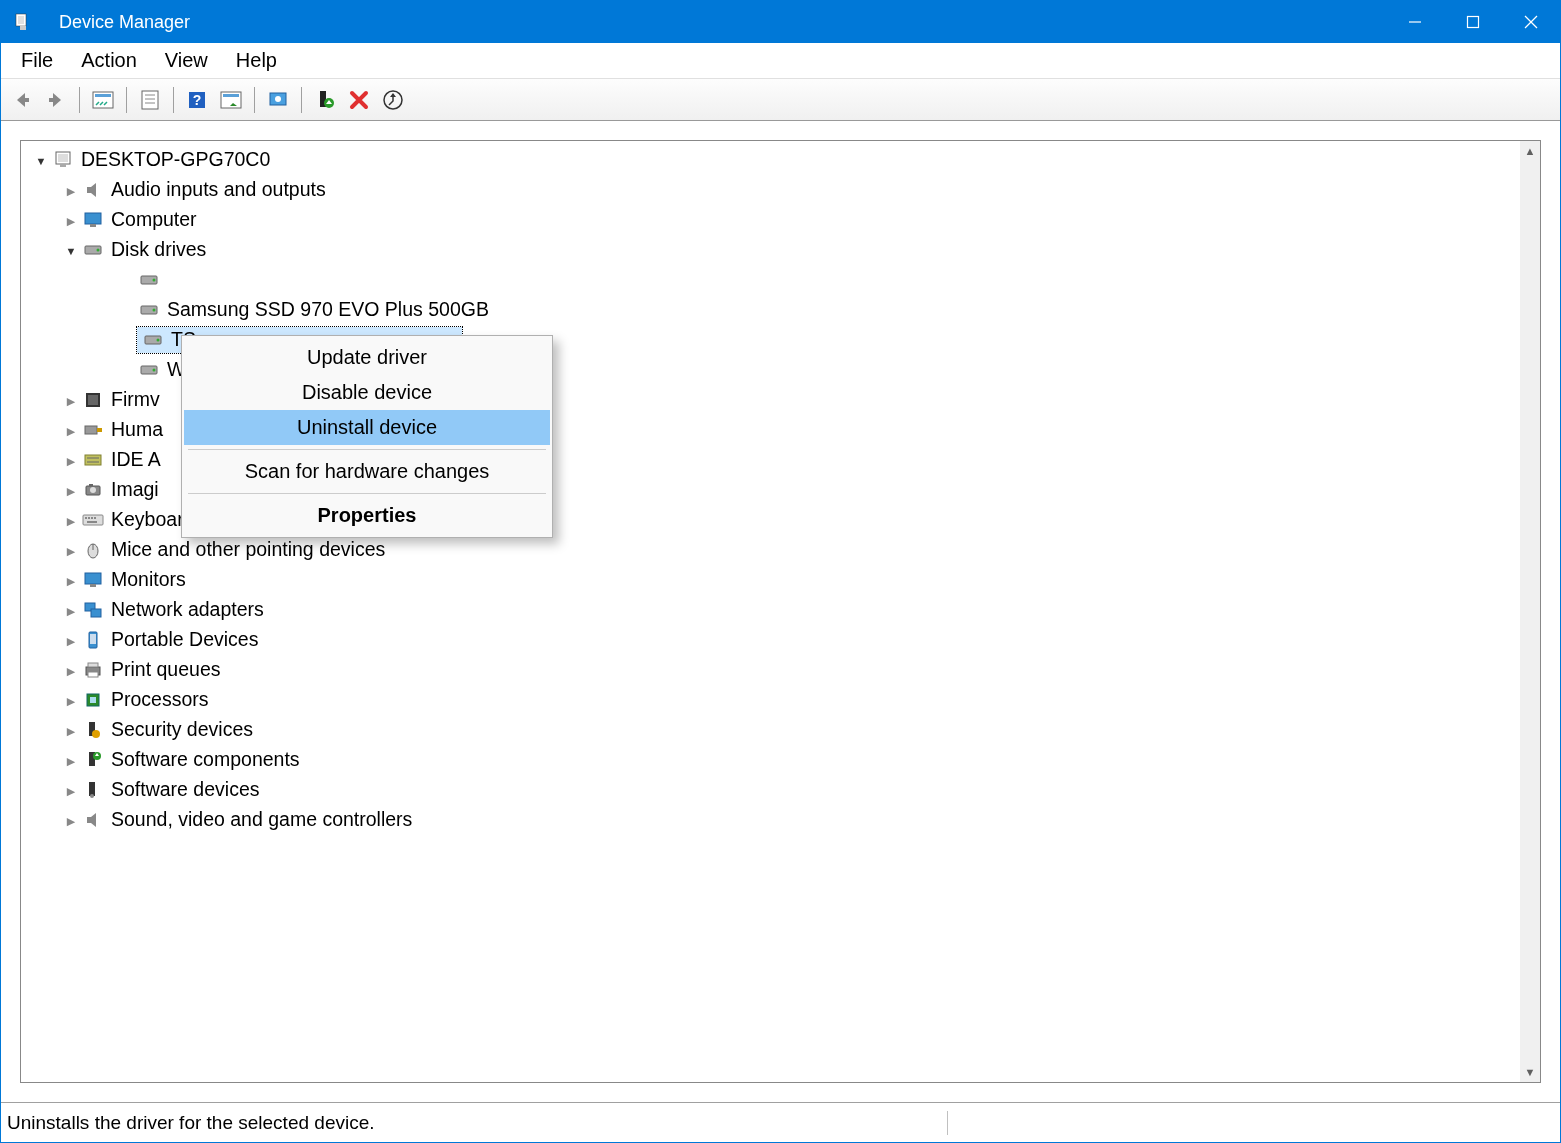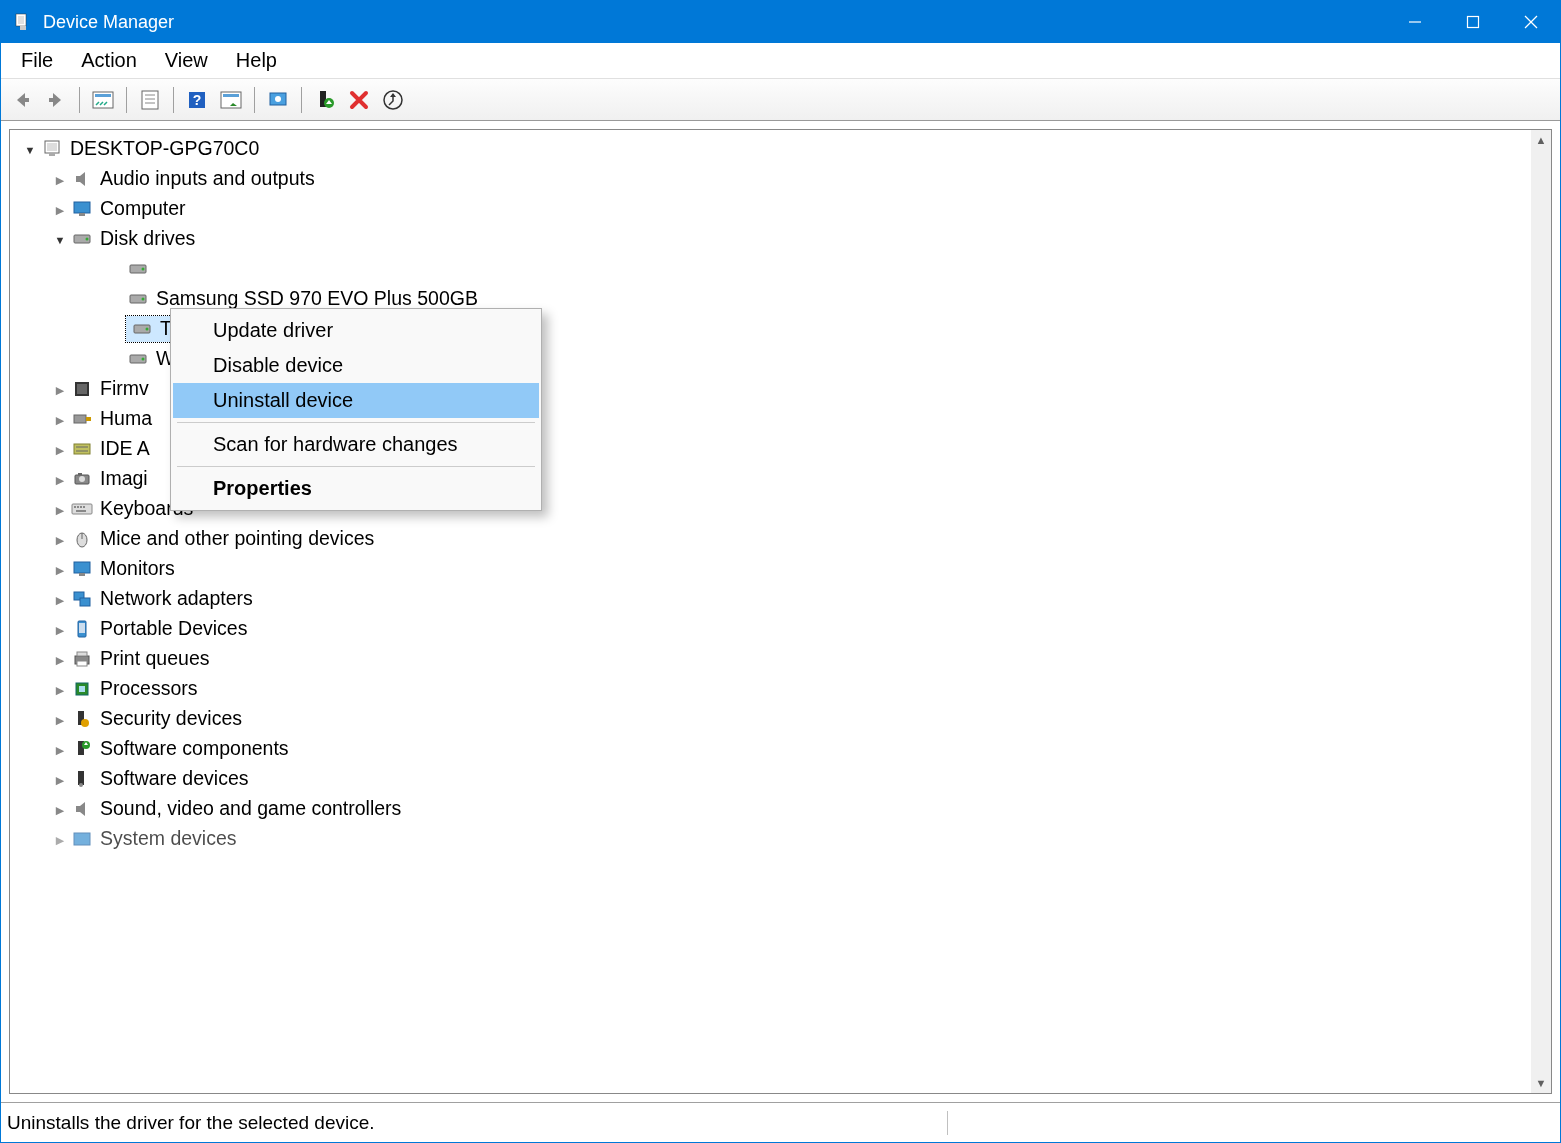--- a/index.html
+++ b/index.html
@@ -17,20 +17,21 @@
     border: 1px solid #0078d7;
   }
   
   .titlebar {
     background: #0078d7;
     color: #fff;
     height: 42px;
     display: flex;
     align-items: center;
     padding-left: 12px;
+    gap: 16px;
   }
   .titlebar .app-icon {
     width: 20px; height: 20px;
     margin-right: 10px;
     display: flex; align-items: center; justify-content: center;
   }
   .titlebar .title { font-size: 18px; font-weight: 500; flex: 1; }
   .win-controls { display: flex; height: 100%; }
   .win-btn {
     width: 58px;
@@ -79,24 +80,25 @@
   
   .content {
     flex: 1;
     position: relative;
     overflow: hidden;
     display: flex;
   }
   .tree-container {
     flex: 1;
     border: 1px solid #888;
-    margin: 8px;
+    margin: 19px;
     overflow: hidden;
     position: relative;
     background: #fff;
+    text-align: center;
   }
   .tree {
     padding: 4px 0;
     line-height: 1.5;
   }
   .row {
     display: flex;
     align-items: center;
     height: 30px;
     white-space: nowrap;
@@ -128,21 +130,21 @@
     display: inline-flex;
     align-items: center;
     background: #cde8ff;
     padding: 0 6px 0 4px;
     height: 26px;
   }
   
   .context-menu {
     position: absolute;
     left: 160px;
-    top: 178px;
+    top: 194px;
     width: 372px;
     background: #f9f9f9;
     border: 1px solid #b0b0b0;
     box-shadow: 6px 6px 10px rgba(0,0,0,0.25);
     padding: 4px 2px;
     z-index: 50;
   }
   .ctx-item {
     padding: 6px 40px;
     font-size: 20px;
@@ -558,29 +560,20 @@
         <span class="caret closed"></span>
         <span class="node-icon">
             <svg width="20" height="20" viewBox="0 0 20 20">
               <path d="M4 7 L8 7 L13 3 L13 17 L8 13 L4 13 Z" fill="#888"></path>
             </svg>
           </span>
         <span class="node-label">Sound, video and game controllers</span>
       </div>
 
 
-      <div class="row indent1" style="opacity:0.7">
-        <span class="caret closed"></span>
-        <span class="node-icon">
-            <svg width="20" height="20" viewBox="0 0 20 20">
-              <rect x="2" y="4" width="16" height="12" fill="#3a90d0" stroke="#2060a0"></rect>
-            </svg>
-          </span>
-        <span class="node-label">System devices</span>
-      </div>
 
     </div>
 
     <div class="v-scroll">
       <div class="arrow">▲</div>
       <div class="track"></div>
       <div class="arrow">▼</div>
     </div>
 
     <div class="context-menu">

